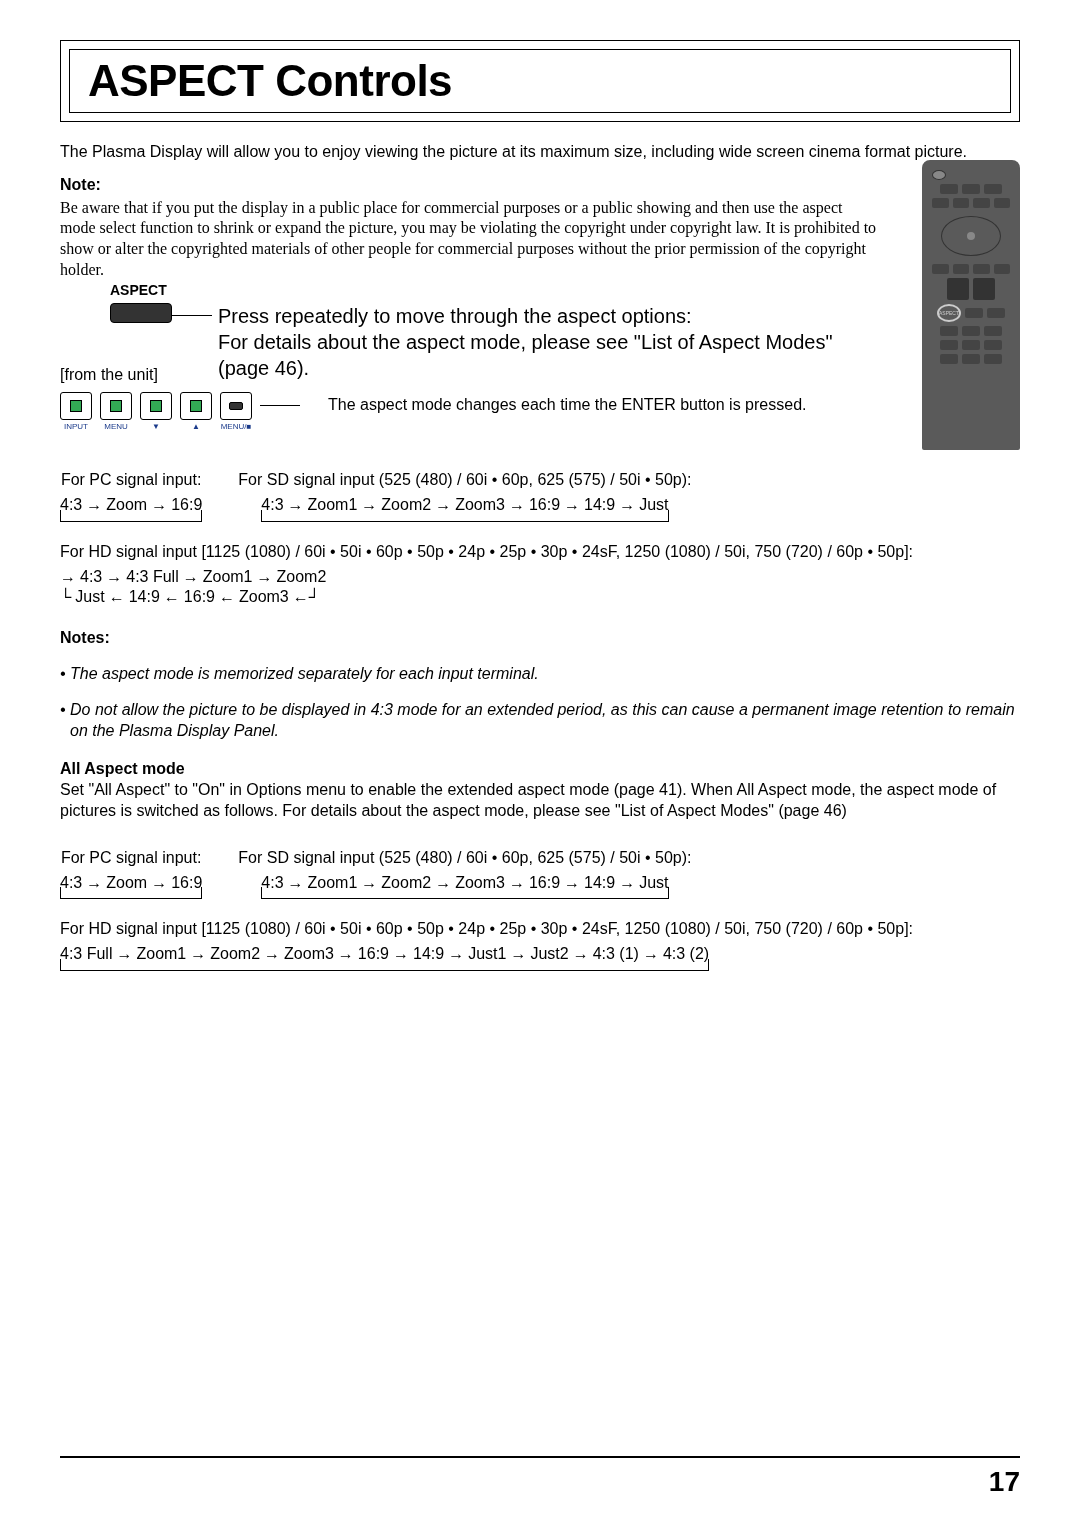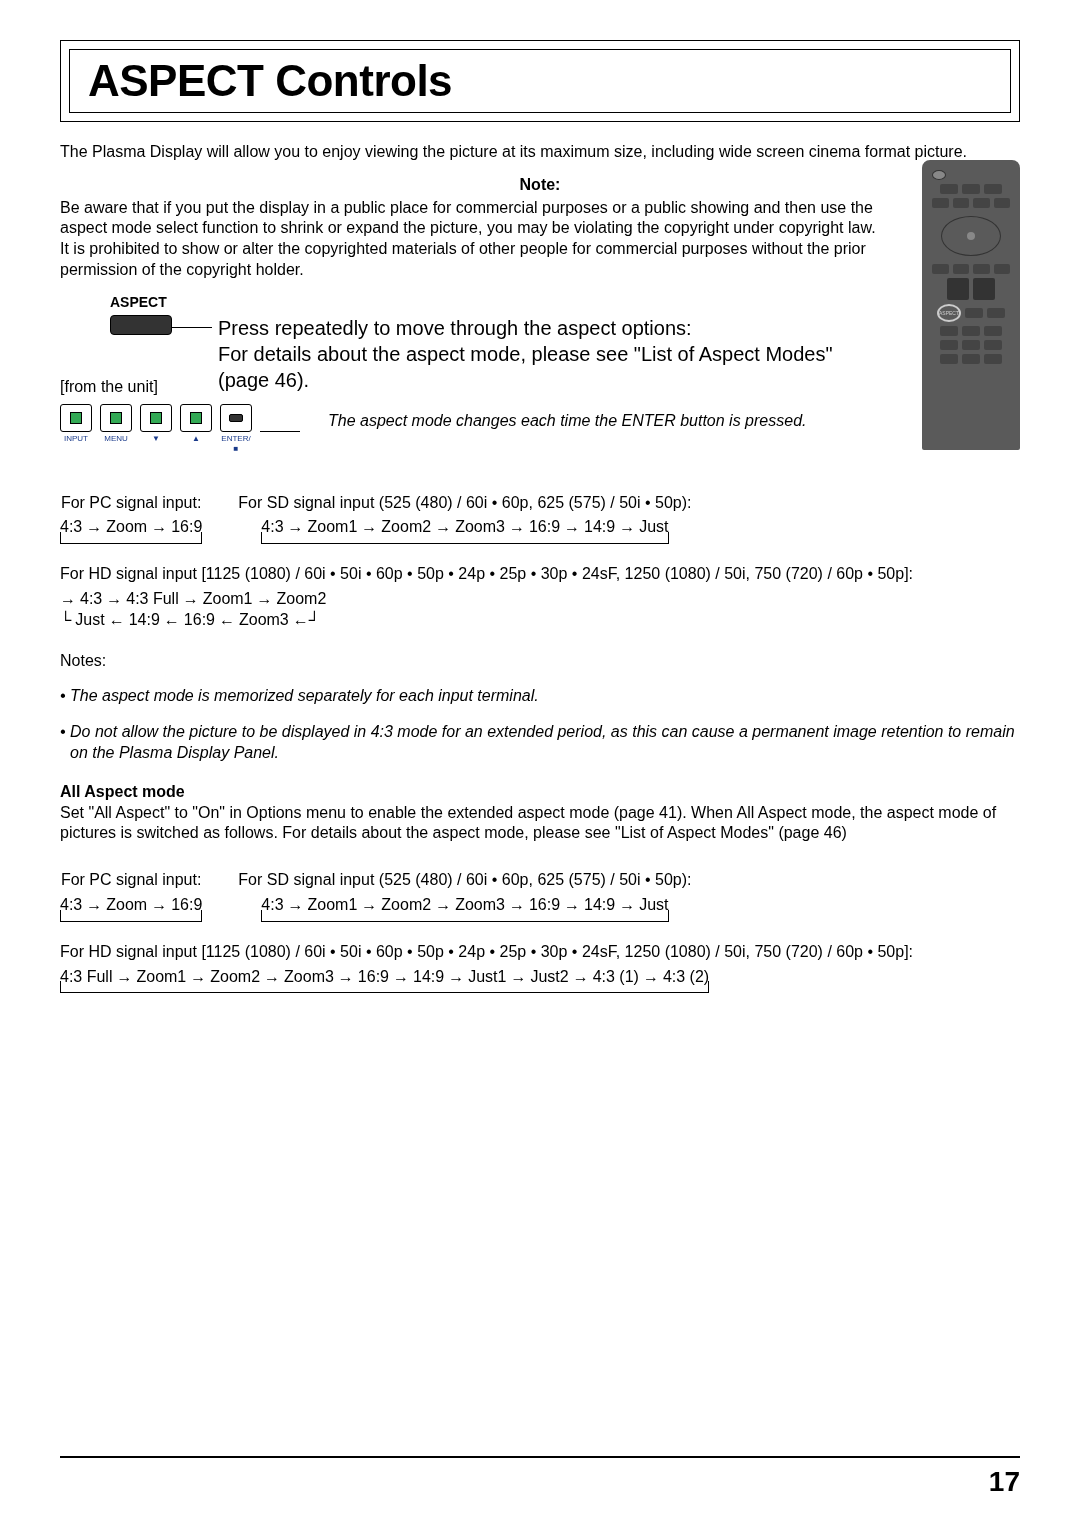--- a/index.html
+++ b/index.html
@@ -24,36 +24,36 @@
       font-size: 44px;
       font-weight: bold;
       letter-spacing: -0.5px;
     }
     .content {
       margin-top: 20px;
       font-size: 16px;
       line-height: 1.3;
     }
     .intro { margin-bottom: 12px; }
-    .note-head { font-weight: bold; margin-bottom: 2px; text-align: center; }
-    .note-text { margin-bottom: 12px; width: 820px; }
+    .note-head { font-weight: bold; margin-bottom: 2px; }
+    .note-text { margin-bottom: 0; width: 820px; font-family: Liberation Serif, serif; }
     .aspect-group { position: relative; width: 800px; }
     .aspect-label { font-weight: bold; font-size: 14px; margin-left: 50px; }
     .aspect-btn {
       width: 62px; height: 20px; border-radius: 4px; background: #333; border: 1px solid #000;
       margin-left: 50px; margin-top: 4px; position: relative;
     }
     .aspect-leader {
       position: absolute; left: 112px; top: 34px; width: 40px; height: 1px; background: #000;
     }
     .aspect-text {
       position: absolute; left: 158px; top: 22px; font-size: 20px;
     }
     .fromunit { margin-top: 42px; font-size: 16px; }
-    .unit-row { display: flex; align-items: flex-end; gap: 8px; margin-top: 6px; font-style: italic; }
+    .unit-row { display: flex; align-items: center; gap: 8px; margin-top: 6px; }
     .unit-btn {
       width: 32px; height: 28px; border: 1.5px solid #000; border-radius: 3px; display: flex;
       align-items: center; justify-content: center; position: relative; font-size: 10px;
     }
     .unit-btn .sq { width: 12px; height: 12px; background: #3a5; border: 1px solid #000; }
     .unit-labels { display: flex; gap: 8px; font-size: 8px; color: #1a3a8a; margin-top: 2px; }
     .unit-labels span { width: 32px; text-align: center; }
     .unit-leader-text { margin-left: 20px; font-size: 16px; }
     .sig-row { display: flex; gap: 36px; margin-top: 38px; text-align: center; }
     .sig-block {}
@@ -136,21 +136,21 @@
         <div class="sq" style="background:#333; width:14px;height:8px;border-radius:2px;"></div>
       </div>
     <span class="leader-line"></span>
     <span class="unit-leader-text">The aspect mode changes each time the ENTER button is pressed.</span>
   </div>
   <div class="unit-labels">
     <span>INPUT</span>
     <span>MENU</span>
     <span>▼</span>
     <span>▲</span>
-    <span>ENTER/■</span>
+    <span>MENU/■</span>
   </div>
 
   <div class="sig-row">
     <div class="sig-block">
       <div>For PC signal input:</div>
       <div class="cycle-wrap">
         <span class="cycle-row">
           <span>4:3</span>
           <span class="arrow">→</span>
           <span>Zoom</span>
@@ -204,21 +204,21 @@
           <span class="arrow">←</span>
         <span>16:9</span>
           <span class="arrow">←</span>
         <span>Zoom3</span>
         <span>←┘</span>
       </div>
     </div>
   </div>
 
   <div class="notes-sec">
-    <p style="font-weight:normal;">Notes:</p>
+    <p style="font-weight:bold;">Notes:</p>
     <ul>
       <li>• <span>The aspect mode is memorized separately for each input terminal.</span></li>
       <li>• <span>Do not allow the picture to be displayed in 4:3 mode for an extended period, as this can cause a permanent image retention to remain on the Plasma Display Panel.</span></li>
     </ul>
   </div>
 
   <div class="allaspect">
     <p style="font-weight:bold;">All Aspect mode</p>
     <p>Set "All Aspect" to "On" in Options menu to enable the extended aspect mode (page 41). When All Aspect mode, the aspect mode of pictures is switched as follows. For details about the aspect mode, please see "List of Aspect Modes" (page 46)</p>
   </div>

